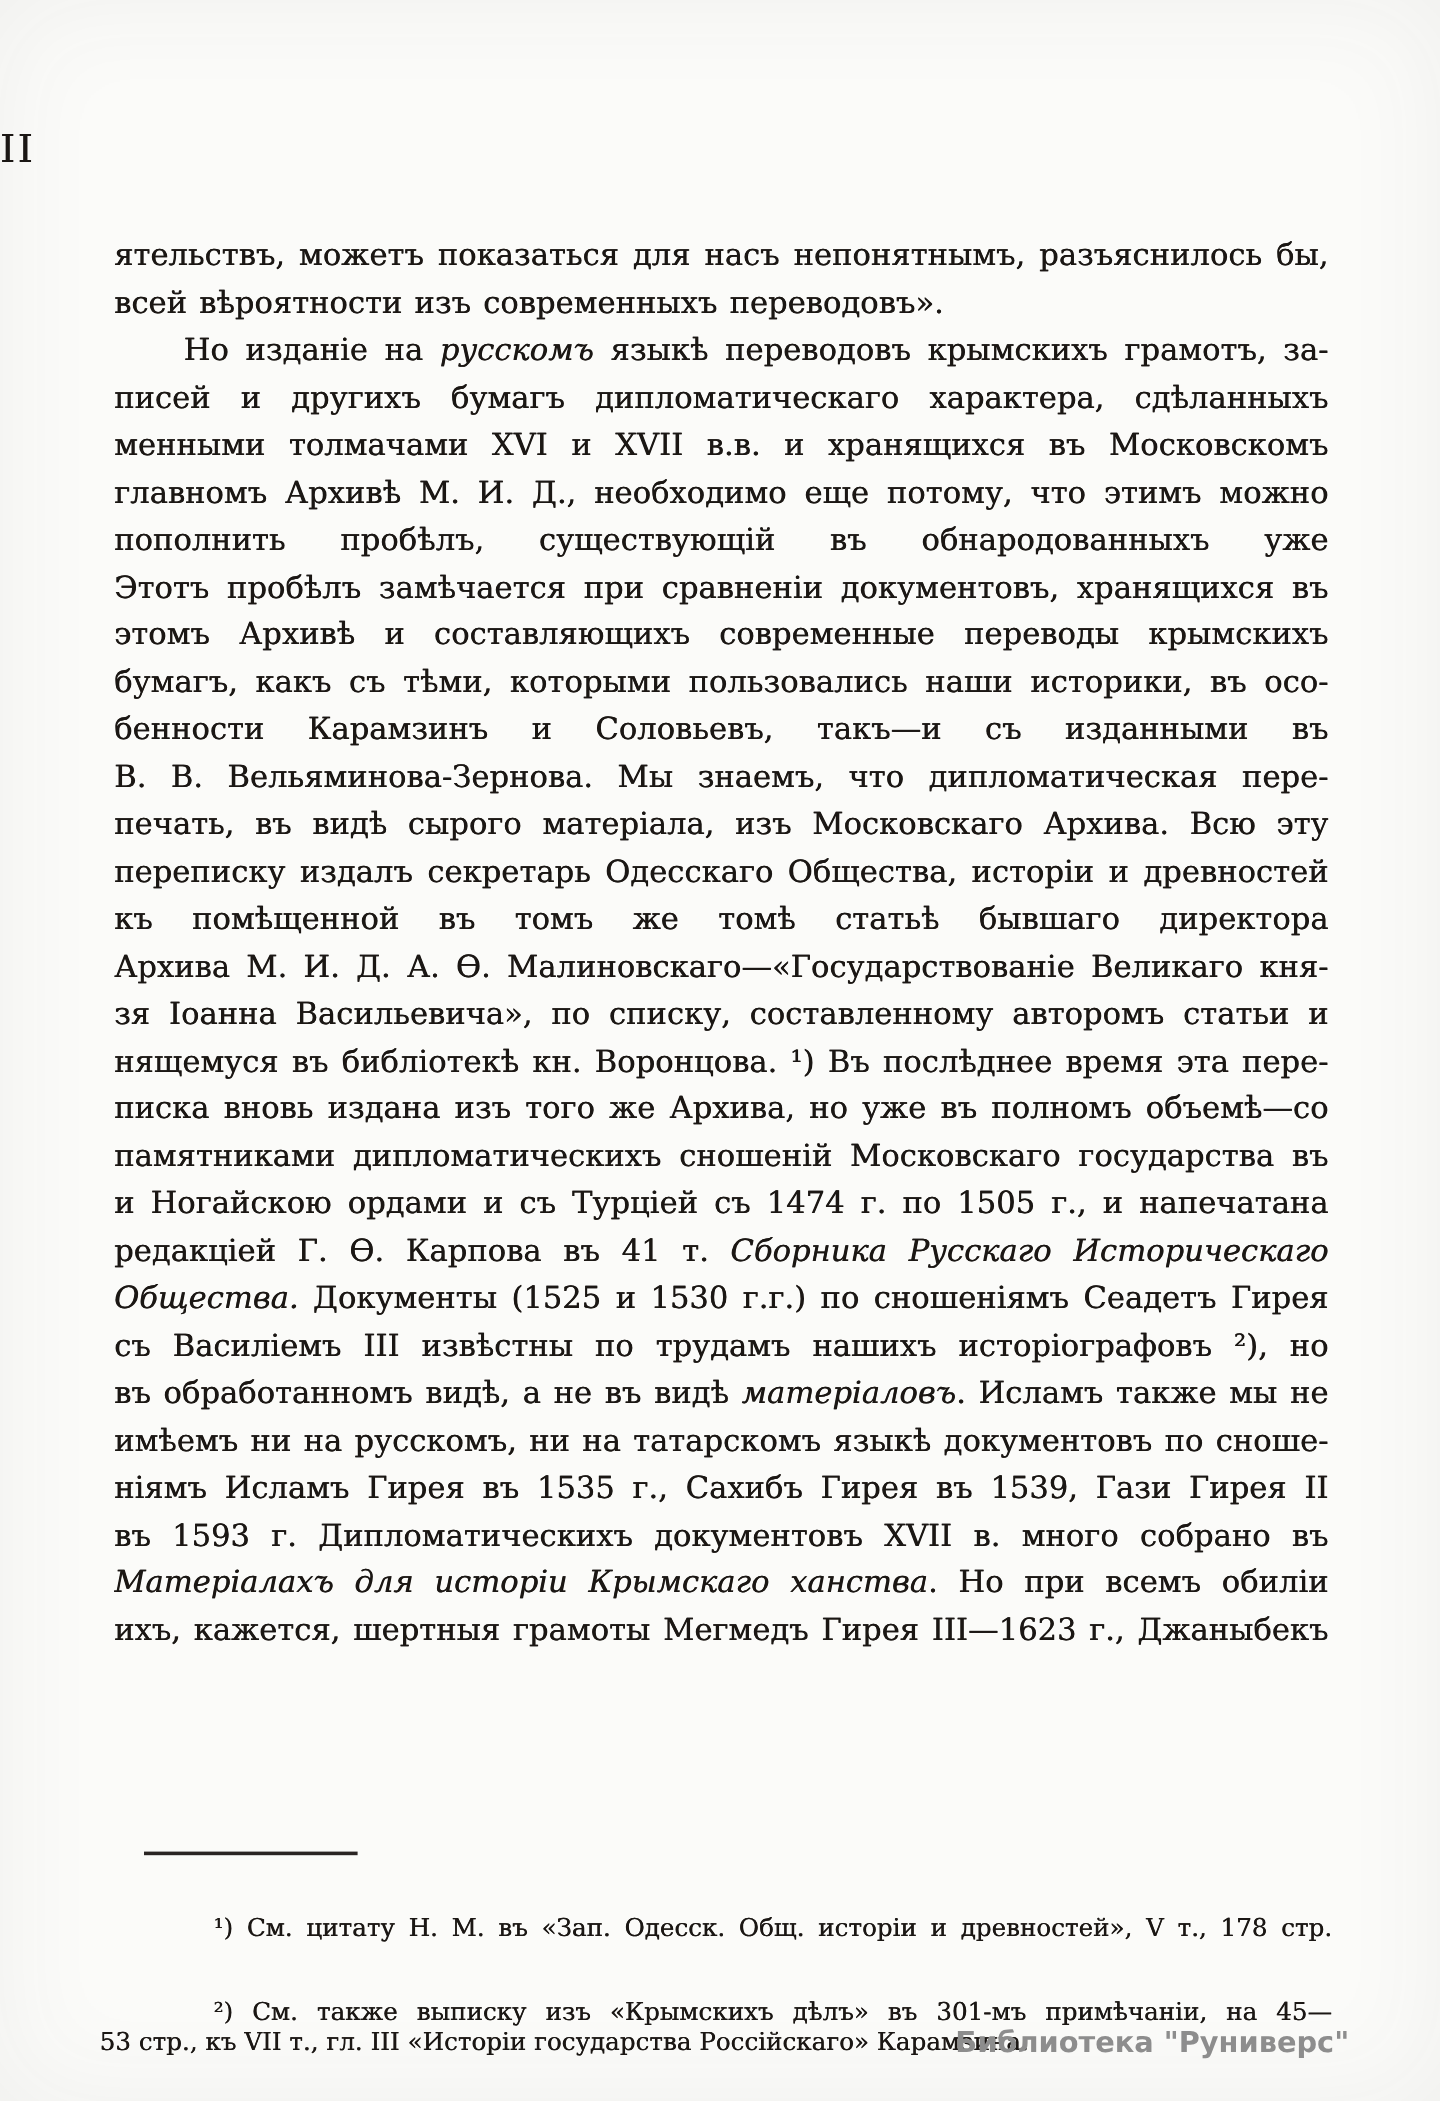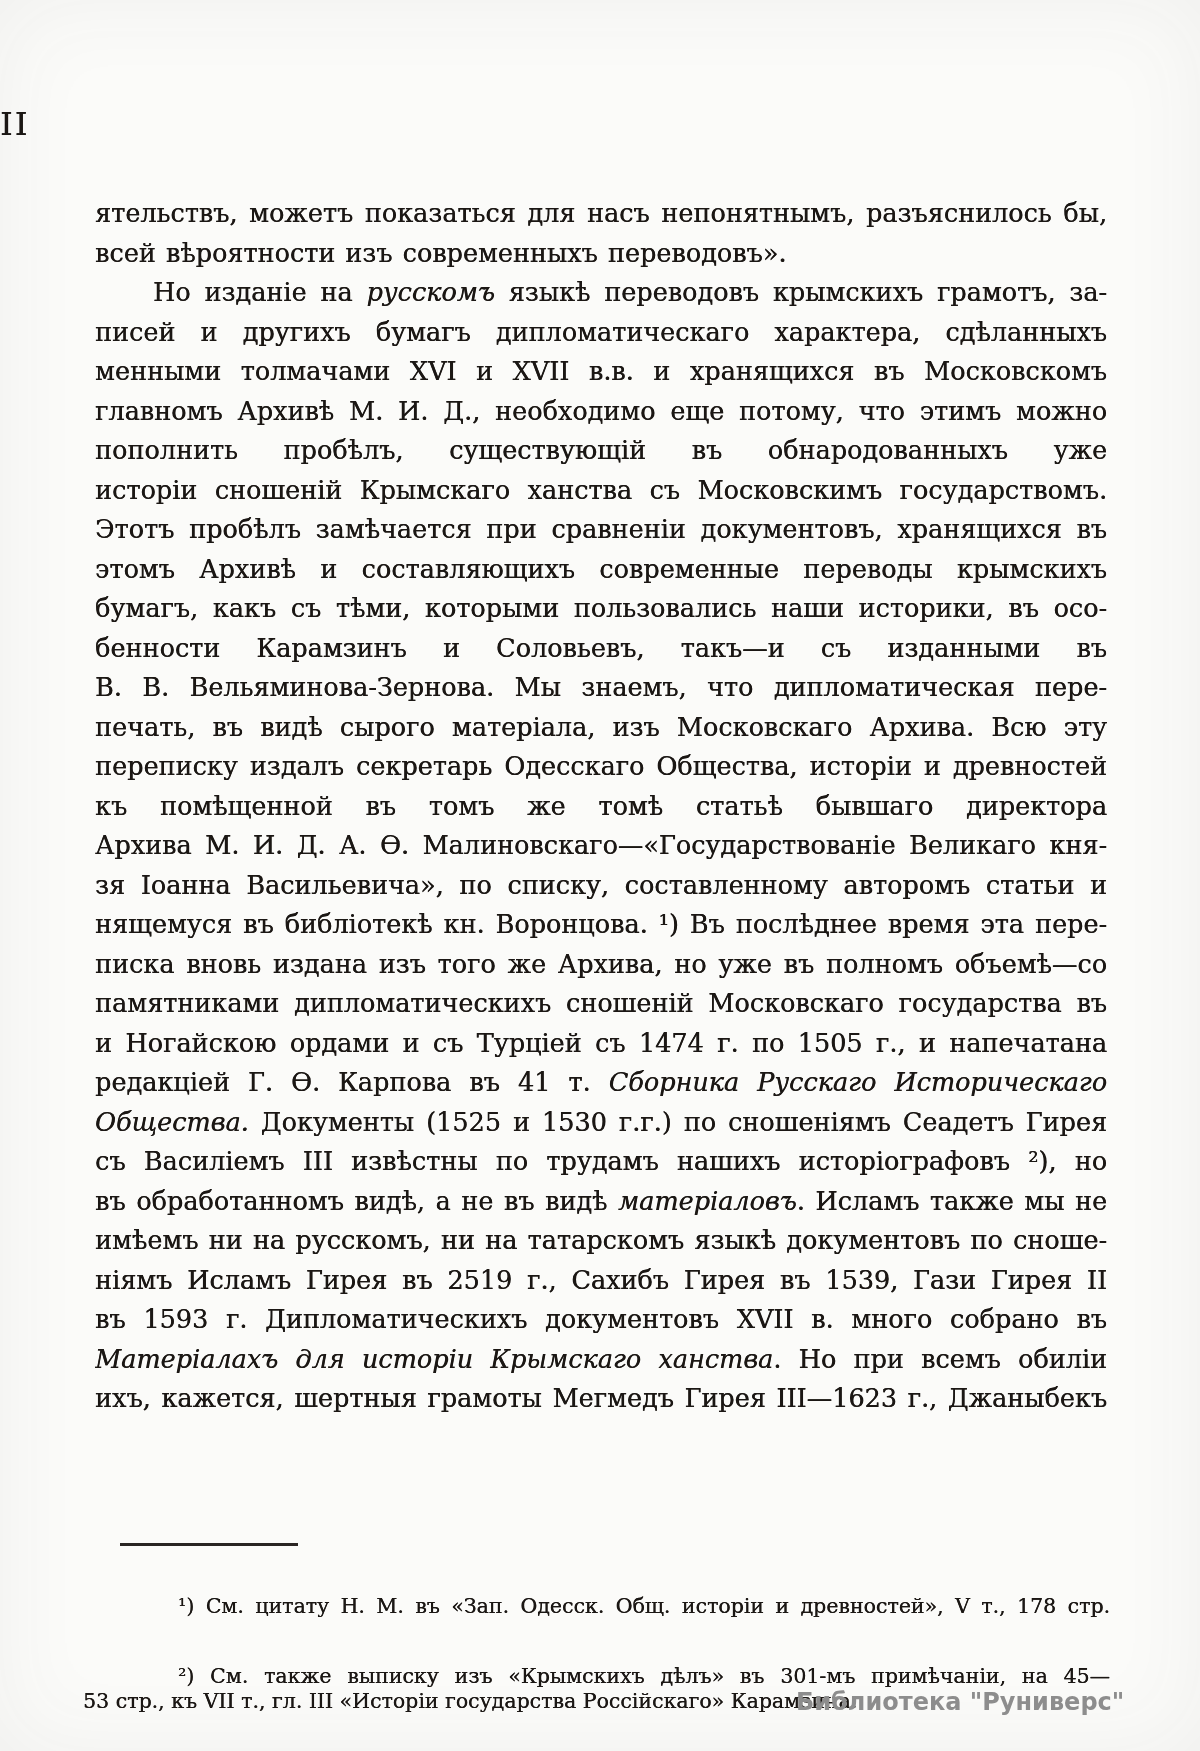--- a/index.html
+++ b/index.html
@@ -83,41 +83,40 @@
 <div class="page">
   <div class="pagenum">II</div>
   <div class="bodytext">
       <div class="tline just"><span class="rm">ятельствъ, можетъ показаться для насъ непонятнымъ, разъяснилось бы, по</span></div>
       <div class="tline"><span class="rm">всей вѣроятности изъ современныхъ переводовъ».</span></div>
       <div class="tline just ind"><span class="rm">Но изданіе на </span><span class="it">русскомъ</span><span class="rm"> языкѣ переводовъ крымскихъ грамотъ, за-</span></div>
       <div class="tline just"><span class="rm">писей и другихъ бумагъ дипломатическаго характера, сдѣланныхъ совре-</span></div>
       <div class="tline just"><span class="rm">менными толмачами XVI и XVII в.в. и хранящихся въ Московскомъ</span></div>
       <div class="tline just"><span class="rm">главномъ Архивѣ М. И. Д., необходимо еще потому, что этимъ можно</span></div>
       <div class="tline just"><span class="rm">пополнить пробѣлъ, существующій въ обнародованныхъ уже памятникахъ по</span></div>
-      <div class="tline just"><span class="rm">исторіи сношеній Крымскаго ханства съ Московскимъ государствомъ.</span></div>
       <div class="tline just"><span class="rm">Этотъ пробѣлъ замѣчается при сравненіи документовъ, хранящихся въ</span></div>
       <div class="tline just"><span class="rm">этомъ Архивѣ и составляющихъ современные переводы крымскихъ</span></div>
       <div class="tline just"><span class="rm">бумагъ, какъ съ тѣми, которыми пользовались наши историки, въ осо-</span></div>
       <div class="tline just"><span class="rm">бенности Карамзинъ и Соловьевъ, такъ—и съ изданными въ «Матеріалахъ»</span></div>
       <div class="tline just"><span class="rm">В. В. Вельяминова-Зернова. Мы знаемъ, что дипломатическая пере-</span></div>
       <div class="tline just"><span class="rm">печать, въ видѣ сырого матеріала, изъ Московскаго Архива. Всю эту</span></div>
       <div class="tline just"><span class="rm">переписку издалъ секретарь Одесскаго Общества, исторіи и древностей</span></div>
       <div class="tline just"><span class="rm">къ помѣщенной въ томъ же томѣ статьѣ бывшаго директора Московскаго</span></div>
       <div class="tline just"><span class="rm">Архива М. И. Д. А. Ѳ. Малиновскаго—«Государствованіе Великаго кня-</span></div>
       <div class="tline just"><span class="rm">зя Іоанна Васильевича», по списку, составленному авторомъ статьи и хра-</span></div>
       <div class="tline just"><span class="rm">нящемуся въ библіотекѣ кн. Воронцова. ¹) Въ послѣднее время эта пере-</span></div>
       <div class="tline just"><span class="rm">писка вновь издана изъ того же Архива, но уже въ полномъ объемѣ—со всѣми</span></div>
       <div class="tline just"><span class="rm">памятниками дипломатическихъ сношеній Московскаго государства въ Крымскою</span></div>
       <div class="tline just"><span class="rm">и Ногайскою ордами и съ Турціей съ 1474 г. по 1505 г., и напечатана подъ</span></div>
       <div class="tline just"><span class="rm">редакціей Г. Ѳ. Карпова въ 41 т. </span><span class="it">Сборника Русскаго Историческаго</span></div>
       <div class="tline just"><span class="it">Общества.</span><span class="rm"> Документы (1525 и 1530 г.г.) по сношеніямъ Сеадетъ Гирея</span></div>
       <div class="tline just"><span class="rm">съ Василіемъ III извѣстны по трудамъ нашихъ исторіографовъ ²), но конечно—</span></div>
       <div class="tline just"><span class="rm">въ обработанномъ видѣ, а не въ видѣ </span><span class="it">матеріаловъ</span><span class="rm">. Исламъ также мы не</span></div>
       <div class="tline just"><span class="rm">имѣемъ ни на русскомъ, ни на татарскомъ языкѣ документовъ по сноше-</span></div>
-      <div class="tline just"><span class="rm">ніямъ Исламъ Гирея въ 2519 г., Сахибъ Гирея въ 1539, Гази Гирея II</span></div>
+      <div class="tline just"><span class="rm">ніямъ Исламъ Гирея въ 1535 г., Сахибъ Гирея въ 1539, Гази Гирея II</span></div>
       <div class="tline just"><span class="rm">въ 1593 г. Дипломатическихъ документовъ XVII в. много собрано въ</span></div>
       <div class="tline just"><span class="it">Матеріалахъ для исторіи Крымскаго ханства</span><span class="rm">. Но при всемъ обиліи</span></div>
       <div class="tline just"><span class="rm">ихъ, кажется, шертныя грамоты Мегмедъ Гирея III—1623 г., Джаныбекъ Ги-</span></div>
     </div>
   <div class="fnrule"></div>
   <div class="footnotes">
       <div class="fnline just ind"><span class="rm">¹) См. цитату Н. М. въ «Зап. Одесск. Общ. исторіи и древностей», V т., 178 стр.</span></div>
       <div class="fnline just ind"><span class="rm">²) См. также выписку изъ «Крымскихъ дѣлъ» въ 301-мъ примѣчаніи, на 45—</span></div>
       <div class="fnline"><span class="rm">53 стр., къ VII т., гл. III «Исторіи государства Россійскаго» Карамзина.</span></div>
     </div>

